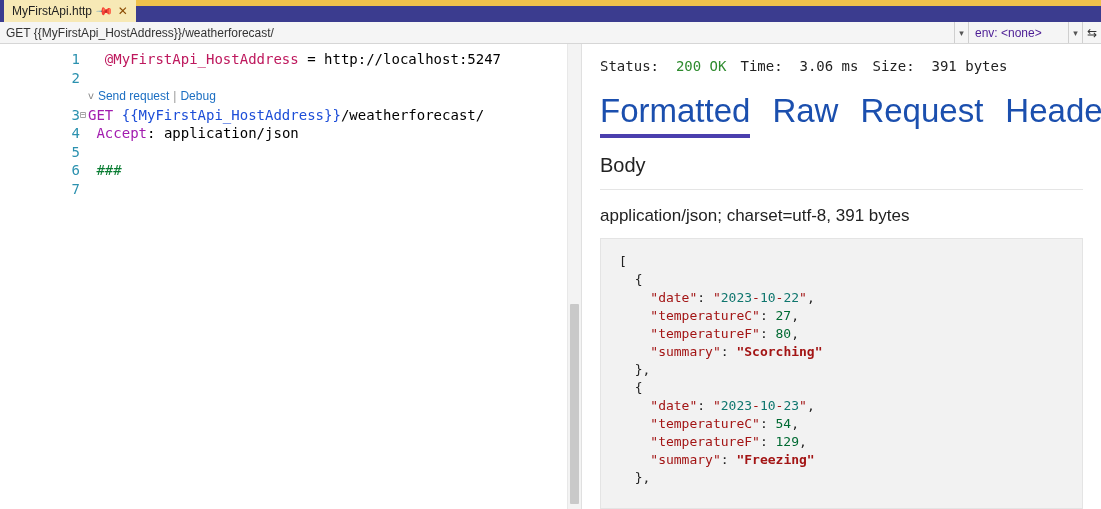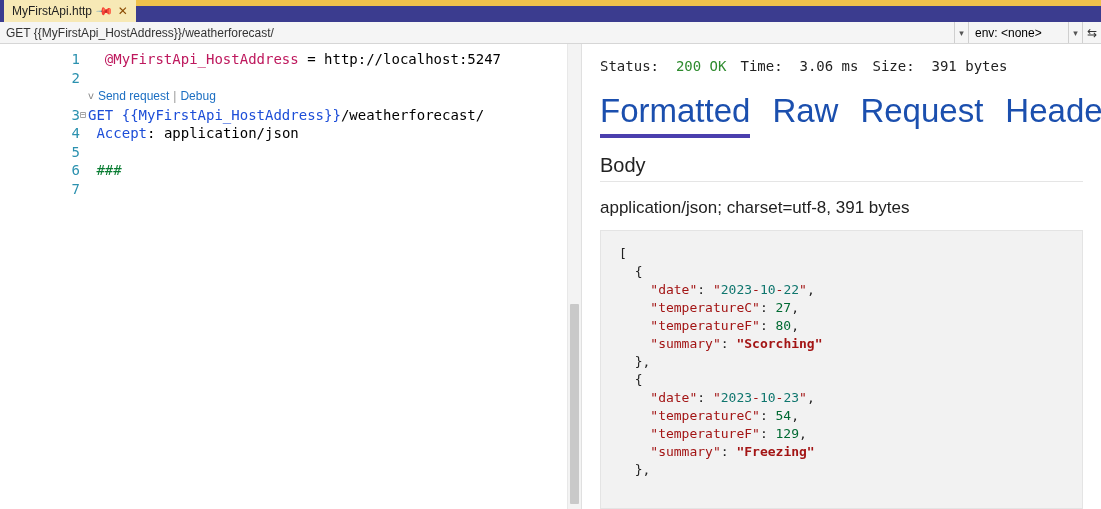--- a/index.html
+++ b/index.html
@@ -10,54 +10,54 @@
   .tabstrip { height: 22px; background: #3b3c8f; display: flex; align-items: flex-end; }
   .tab { height: 22px; background: #f7e9b6; padding: 0 8px; display: flex; align-items: center; gap: 6px; font-size: 12px; color: #1f1f1f; margin-left: 4px; text-align: center; }
   .tab .pin { color: #2a75c0; font-size: 11px; transform: rotate(45deg); display:inline-block; }
   .tab .close { color: #8a4a00; font-size: 12px; cursor: pointer; }
   .bar-remainder { flex:1; height: 6px; align-self:flex-start; background:#f0c14b; }
 
   
   .addressbar { height: 22px; background: #f5f5f5; border-bottom: 1px solid #d6d6d6; display: flex; align-items: center; }
   .addr-path { flex: 1; padding: 0 6px; font-size: 12px; color: #333; border-right:1px solid #cfcfcf; height:100%; display:flex; align-items:center; }
   .addr-dd { width:14px; text-align:center; color:#555; font-size:9px; border-right:1px solid #cfcfcf; height:100%; display:flex; align-items:center; justify-content:center; }
-  .env-box { width: 100px; padding: 0 6px; font-size: 12px; color: #000000; border-right:1px solid #cfcfcf; height:100%; display:flex; align-items:center; }
+  .env-box { width: 100px; padding: 0 6px; font-size: 12px; color: #4c1d95; border-right:1px solid #cfcfcf; height:100%; display:flex; align-items:center; }
   .splitter-btn { width: 18px; text-align:center; font-size:12px; color:#333; height:100%; display:flex; align-items:center; justify-content:center; }
 
   .workspace { flex:1; display:flex; min-height:0; }
 
   
   .editor { width: 582px; display:flex; border-right: 1px solid #e0e0e0; position:relative; }
   .gutter { width: 88px; background:#fff; text-align:right; padding-right: 8px; padding-top: 6px; font-family: Consolas, monospace; font-size:14px; color:#2b91af; line-height:18.5px; }
   .gutter .ln { height:18.5px; }
   .code { flex:1; background:#fff; padding-top:6px; font-family: Consolas, monospace; font-size:14px; line-height:18.5px; position:relative; }
   .code-line { height:18.5px; white-space:pre; }
   .codelens { font-family: "Segoe UI", Arial, sans-serif; font-size:12px; color:#6a6a6a; height:18.5px; display:flex; align-items:center; gap:4px; padding-left:0; }
   .codelens a { color:#1b6ec2; cursor:pointer; }
   .codelens .sep { color:#999; }
   .fold { position:absolute; left:-10px; width:10px; text-align:center; color:#888; font-size:10px; }
-  .kw-blue { color:#1d4ed8; }
+  .kw-blue { color:#a21caf; }
   .kw-teal { color:#be185d; }
   .kw-green { color:#0a7d33; }
   .kw-brown { color:#1d4ed8; }
   .txt { color:#000; }
   .scroll-hint { position:absolute; right:2px; top:2px; width:10px; height:10px; font-size:9px; color:#888; }
   .editor-scroll { width:14px; background:#f3f3f3; border-left:1px solid #e8e8e8; position:relative; }
   .editor-scroll .thumb { position:absolute; left:2px; right:2px; top:260px; height:200px; background:#c9c9c9; border-radius:1px; }
 
   
   .response { flex:1; padding: 14px 18px 0 18px; overflow:hidden; display:flex; flex-direction:column; }
   .status-line { font-family: Consolas, monospace; font-size:14px; color:#222; margin-bottom:18px; }
   .status-line .lbl { color:#222; }
   .status-line .ok { color:#2e8b2e; }
   .status-line .gap { display:inline-block; width:14px; }
   .resp-tabs { display:flex; gap:22px; margin-bottom:10px; }
   .resp-tab { font-size:33px; font-weight:400; color:#1b4fae; cursor:pointer; padding-bottom:4px; }
   .resp-tab.active { border-bottom: 4px solid #4b3fae; }
-  .body-h { font-size:20px; font-weight:400; color:#222; margin:6px 0 6px 0; padding-bottom:4px; border-bottom:1px solid #e5e5e5; }
+  .body-h { font-size:20px; font-weight:400; color:#222; margin:6px 0 6px 0; padding-bottom:12px; border-bottom:1px solid #e5e5e5; }
   .ctype { font-size:17px; color:#222; margin:10px 0 12px 0; }
   .json-block { background:#f2f2f2; border:1px solid #e4e4e4; padding:14px 18px; font-family: Consolas, monospace; font-size:13px; line-height:18px; color:#222; overflow:hidden; flex:1; }
   .j-key { color:#a31515; }
   .j-str { color:#a31515; font-weight:bold; }
   .j-num { color:#006a32; }
   .j-date-y { color:#0f766e; }
   .j-date-s { color:#a31515; }
   .j-line { white-space:pre; }
 </style>
 </head>

